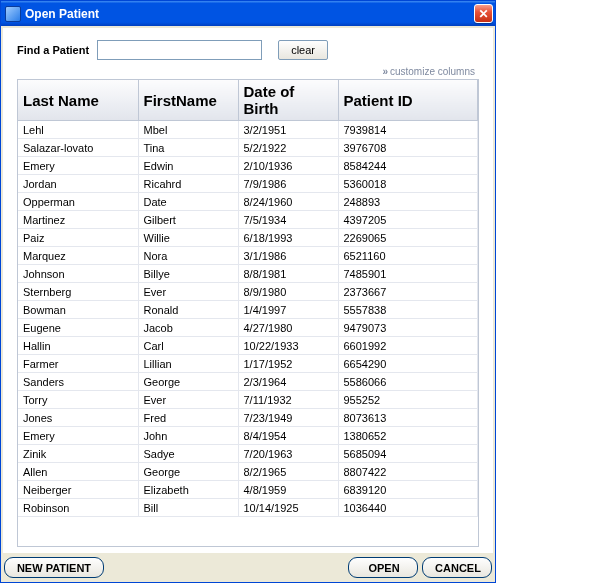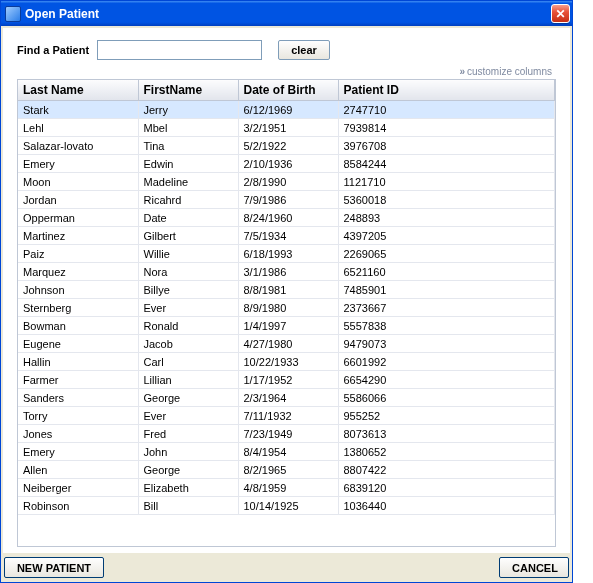--- a/index.html
+++ b/index.html
@@ -3,21 +3,21 @@
 <meta charset="utf-8">
 <style>
   * { box-sizing: border-box; }
   html, body { margin: 0; padding: 0; }
   body {
     font-family: Tahoma, Verdana, Arial, sans-serif;
     font-size: 11px;
     background: #fff;
   }
   .window {
-    width: 573px;
+    width: 496px;
     height: 583px;
     border: 1px solid #0046d5;
     background: #ece9d8;
     display: flex;
     flex-direction: column;
   }
   .titlebar {
     height: 25px;
     background: linear-gradient(to bottom, #3f8cf3 0%, #0054e3 10%, #0054e3 85%, #003fbf 100%);
     display: flex;
@@ -78,21 +78,21 @@
     font-size: 11px;
     padding: 1px 4px;
   }
   .clear-btn {
     height: 20px;
     padding: 0 12px;
     border: 1px solid #7f9db9;
     background: linear-gradient(to bottom, #fefefe, #e9e7df);
     font-family: inherit;
     font-size: 11px;
-    font-weight: bold;
+    font-weight: normal;
     cursor: pointer;
     border-radius: 2px;
     margin-left: 8px;
   }
   .customize-row {
     display: flex;
     justify-content: flex-end;
     padding: 0 18px 2px 0;
     font-size: 10px;
   }
@@ -121,21 +121,21 @@
     min-height: 0;
   }
   table {
     width: 100%;
     border-collapse: collapse;
     table-layout: fixed;
   }
   thead th {
     text-align: left;
     font-weight: bold;
-    font-size: 12px;
+    font-size: 15px;
     background: linear-gradient(to bottom, #fcfcfd 0%, #eceef3 60%, #e2e5ec 100%);
     border-right: 1px solid #bfc7d5;
     border-bottom: 1px solid #bfc7d5;
     padding: 3px 5px;
     position: sticky;
     top: 0;
   }
   tbody td {
     border-right: 1px solid #e4e7ee;
     border-bottom: 1px solid #e4e7ee;
@@ -160,21 +160,21 @@
   }
   .footer .spacer { flex: 1; }
   .footer button {
     height: 21px;
     font-family: inherit;
     font-size: 11px;
     font-weight: bold;
     border: 1px solid #003c74;
     background: linear-gradient(to bottom, #fefefe, #e9e7df);
     cursor: pointer;
-    border-radius: 2px;
+    border-radius: 9px;
     padding-left: 8px;
   }
   .new-patient-btn { width: 100px; padding: 0 8px; }
   .open-btn { width: 70px; }
   .cancel-btn { width: 70px; }
   
   .table-scroll::-webkit-scrollbar { width: 16px; }
   .table-scroll::-webkit-scrollbar-track { background: #eef0f5; }
   .table-scroll::-webkit-scrollbar-thumb { background: #c7cede; border: 1px solid #95a4c4; }
   .table-scroll::-webkit-scrollbar-button { background: #dbe0ea; height: 16px; border: 1px solid #95a4c4; }
@@ -216,51 +216,39 @@
           </colgroup>
           <thead>
             <tr>
               <th>Last Name</th>
               <th>FirstName</th>
               <th>Date of Birth</th>
               <th>Patient ID</th>
             </tr>
           </thead>
           <tbody id="rows-body">
-              <tr class="selected">
-                <td>Stark</td>
-                <td>Jerry</td>
-                <td>6/12/1969</td>
-                <td>2747710</td>
-              </tr>
               <tr>
                 <td>Lehl</td>
                 <td>Mbel</td>
                 <td>3/2/1951</td>
                 <td>7939814</td>
               </tr>
               <tr>
                 <td>Salazar-lovato</td>
                 <td>Tina</td>
                 <td>5/2/1922</td>
                 <td>3976708</td>
               </tr>
               <tr>
                 <td>Emery</td>
                 <td>Edwin</td>
                 <td>2/10/1936</td>
                 <td>8584244</td>
               </tr>
               <tr>
-                <td>Moon</td>
-                <td>Madeline</td>
-                <td>2/8/1990</td>
-                <td>1121710</td>
-              </tr>
-              <tr>
                 <td>Jordan</td>
                 <td>Ricahrd</td>
                 <td>7/9/1986</td>
                 <td>5360018</td>
               </tr>
               <tr>
                 <td>Opperman</td>
                 <td>Date</td>
                 <td>8/24/1960</td>
                 <td>248893</td>
@@ -335,20 +323,26 @@
                 <td>Jones</td>
                 <td>Fred</td>
                 <td>7/23/1949</td>
                 <td>8073613</td>
               </tr>
               <tr>
                 <td>Emery</td>
                 <td>John</td>
                 <td>8/4/1954</td>
                 <td>1380652</td>
+              </tr>
+              <tr>
+                <td>Zinik</td>
+                <td>Sadye</td>
+                <td>7/20/1963</td>
+                <td>5685094</td>
               </tr>
               <tr>
                 <td>Allen</td>
                 <td>George</td>
                 <td>8/2/1965</td>
                 <td>8807422</td>
               </tr>
               <tr>
                 <td>Neiberger</td>
                 <td>Elizabeth</td>
@@ -363,15 +357,16 @@
               </tr>
             </tbody>
         </table>
       </div>
     </div>
   </div>
 
   <div class="footer">
     <button class="new-patient-btn">NEW PATIENT</button>
     <span class="spacer"></span>
+    <button class="open-btn">OPEN</button>
     <button class="cancel-btn">CANCEL</button>
   </div>
 </div>
 
 </body></html>

